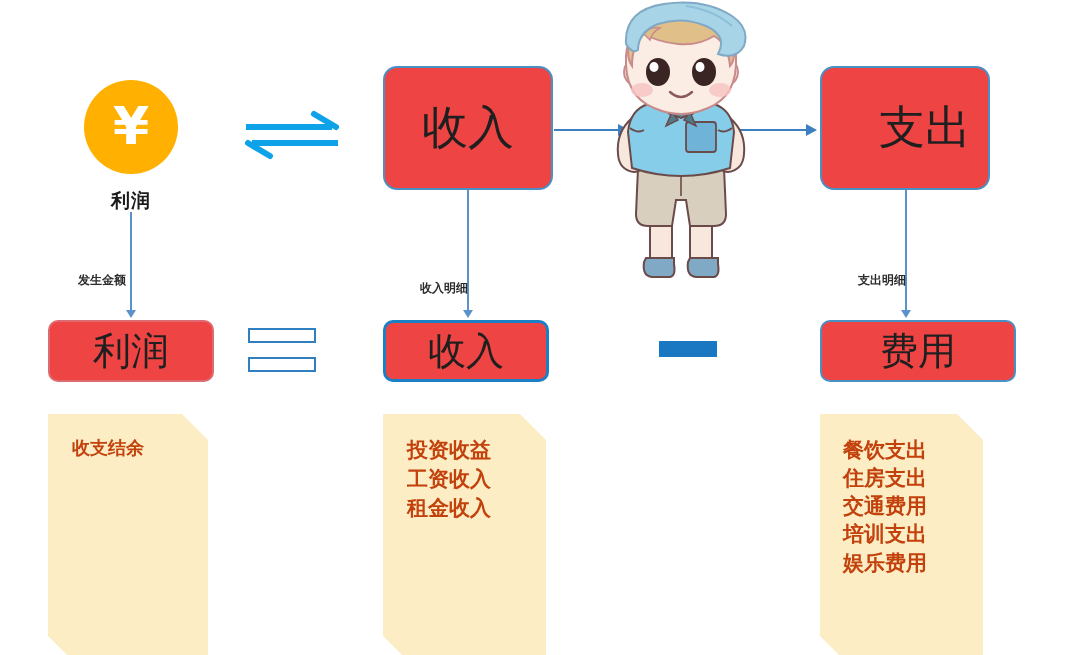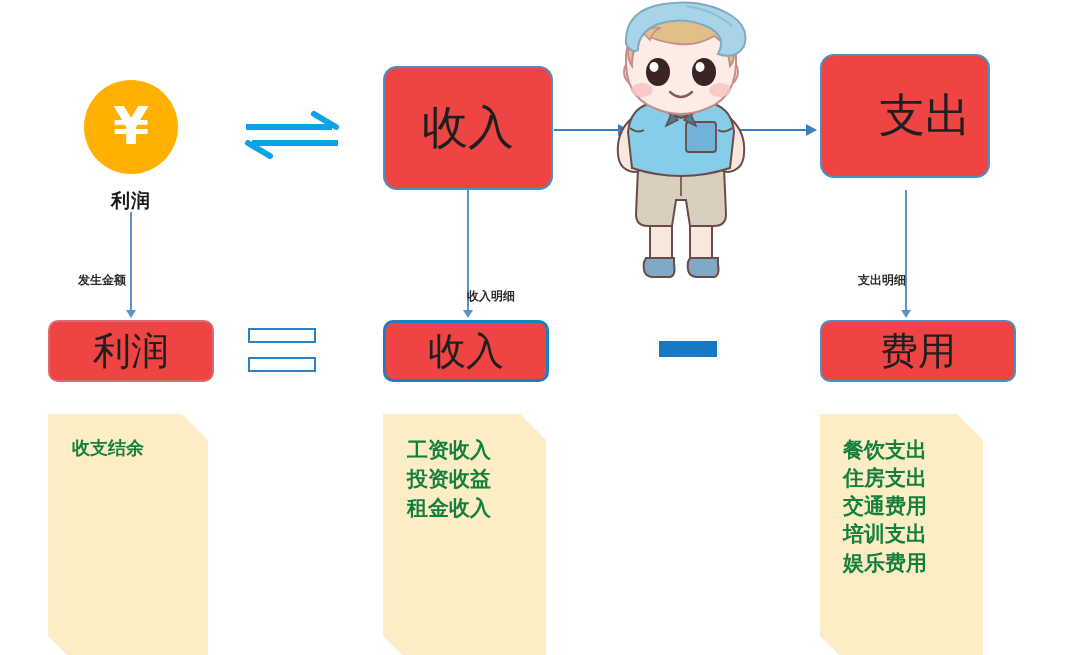--- a/index.html
+++ b/index.html
@@ -62,21 +62,21 @@
     color: #1f1f1f;
     font-family: "DejaVu Serif", "Liberation Serif", serif;
   }
   .node-top {
     width: 170px; height: 124px;
     border: 2px solid #4a90c4;
     border-radius: 14px;
     font-size: 46px;
   }
   #node-income-top { left: 383px; top: 66px; }
-  #node-expense-top { left: 820px; top: 54px; padding-left: 40px; }
+  #node-expense-top { left: 820px; top: 66px; padding-left: 40px; }
 
   .node-bottom {
     height: 62px;
     border-radius: 10px;
     font-size: 38px;
   }
   #node-profit-bottom {
     left: 48px; top: 320px;
     width: 166px;
     border: 2.5px solid #dd6b72;
@@ -164,21 +164,21 @@
     clip-path: polygon(0 0, calc(100% - 26px) 0, 100% 26px, 100% 100%, 26px 100%, 0 calc(100% - 26px));
     padding: 22px 0 0 24px;
   }
   #note-profit  { left: 48px;  top: 414px; width: 160px; height: 248px; }
   #note-income  { left: 383px; top: 414px; width: 163px; height: 248px; }
   #note-expense { left: 820px; top: 414px; width: 163px; height: 248px; }
 
   .note-line {
     font-size: 21px;
     font-weight: bold;
-    color: #15803d;
+    color: #c2410c;
     line-height: 1.38;
     white-space: nowrap;
   }
   #note-profit .note-line { font-size: 18px; }
   #note-expense { padding-left: 16px; }
   #note-expense .note-line { line-height: 1.34; margin-left: 7px; }
 
   
   .character {
     position: absolute;
@@ -267,21 +267,21 @@
       <path d="M84 92 Q95 102 106 92" stroke="#8A5A5A" stroke-width="2.4" fill="none" stroke-linecap="round"></path>
     </svg>
   </div>
 
   <div class="vline" style="left:130px; top:212px; height:100px;"></div>
   <div class="arrowhead-down" style="left:126px; top:310px;"></div>
   <div class="edge-label" style="left:78px; top:272px;">发生金额</div>
 
   <div class="vline" style="left:467px; top:190px; height:122px;"></div>
   <div class="arrowhead-down" style="left:463px; top:310px;"></div>
-  <div class="edge-label" style="left:420px; top:288px;margin-left:47px;">收入明细</div>
+  <div class="edge-label" style="left:420px; top:280px;">收入明细</div>
 
   <div class="vline" style="left:905px; top:190px; height:122px;"></div>
   <div class="arrowhead-down" style="left:901px; top:310px;"></div>
   <div class="edge-label" style="left:858px; top:272px;">支出明细</div>
 
   <div class="node node-bottom" id="node-profit-bottom">
     <span>利润</span>
   </div>
 
   <div class="equals-sign">
@@ -297,22 +297,22 @@
 
   <div class="node node-bottom" id="node-cost-bottom">
     <span>费用</span>
   </div>
 
   <div class="note" id="note-profit">
     <div class="note-line">收支结余</div>
   </div>
 
   <div class="note" id="note-income">
+    <div class="note-line">投资收益</div>
     <div class="note-line">工资收入</div>
-    <div class="note-line">投资收益</div>
     <div class="note-line">租金收入</div>
   </div>
 
   <div class="note" id="note-expense">
     <div class="note-line">餐饮支出</div>
     <div class="note-line">住房支出</div>
     <div class="note-line">交通费用</div>
     <div class="note-line">培训支出</div>
     <div class="note-line">娱乐费用</div>
   </div>

